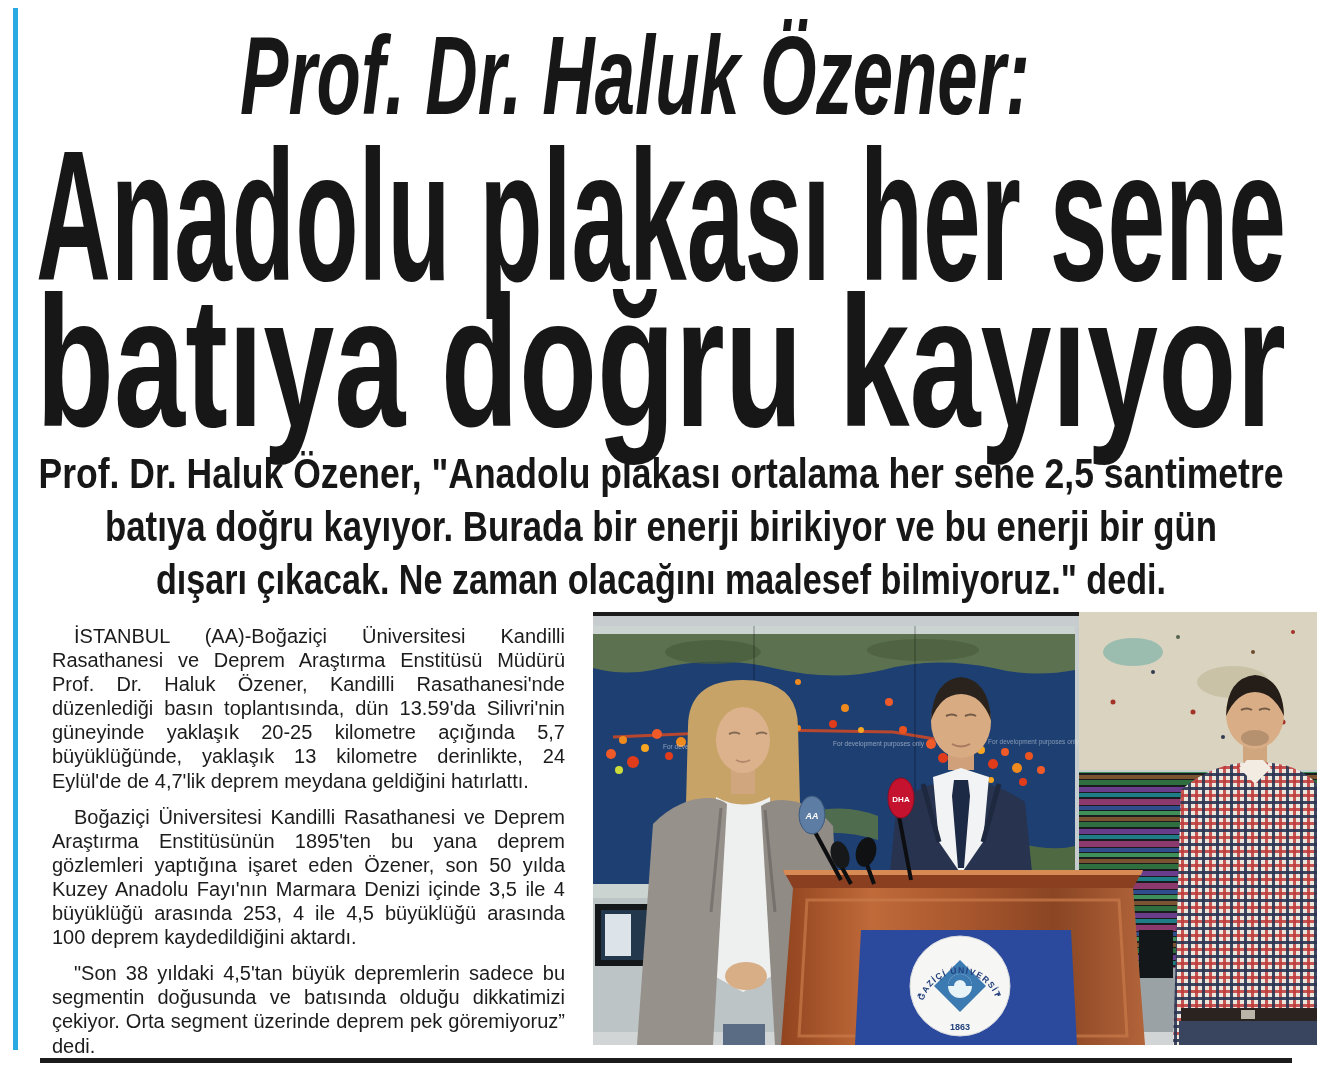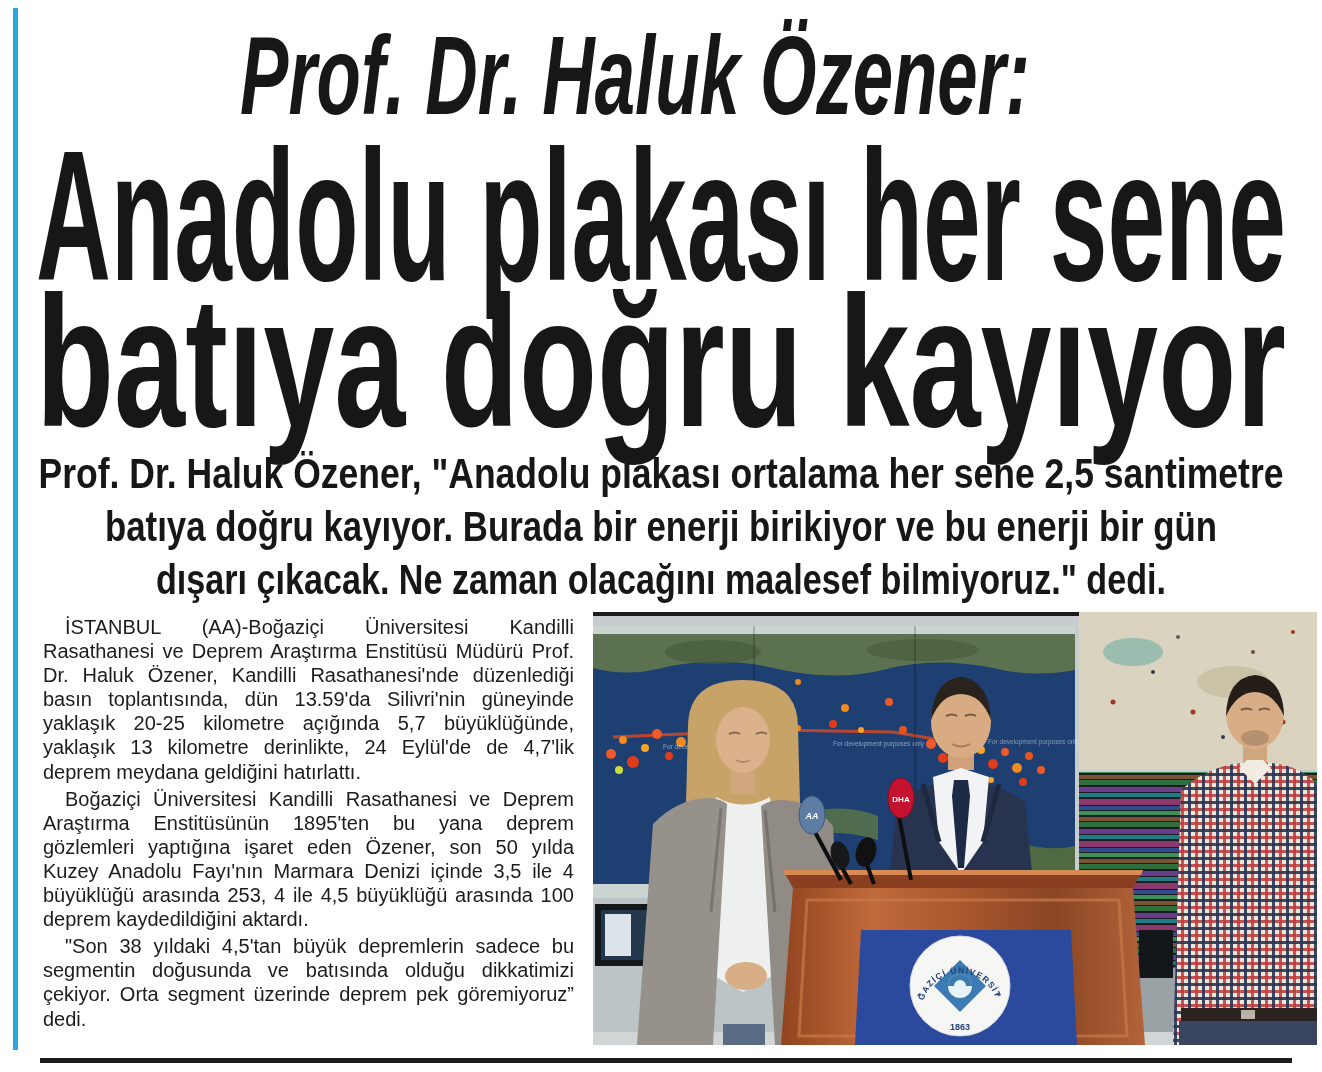--- a/index.html
+++ b/index.html
@@ -6,21 +6,21 @@
   body{width:1322px;height:1072px;position:relative;overflow:hidden;
        font-family:"Liberation Sans",sans-serif;color:#1a1a1a;}
   .accent-line{position:absolute;left:13px;top:8px;width:5px;height:1042px;}
   .head-svg{position:absolute;left:0;top:0;}
   .head-svg text{fill:#171717;font-family:"Liberation Sans",sans-serif;}
   .kicker-text{font-weight:bold;font-style:italic;}
   .headline-text{font-weight:bold;}
   .subhead-text{font-weight:bold;}
   .body-col{position:absolute;left:40px;top:612px;width:537px;
             font-size:20px;line-height:24.1px;text-align:justify;color:#1c1c1c;}
-  .body-col p{margin:3px;text-indent:22px;}
+  .body-col p{margin:12px;text-indent:22px;}
   .photo{position:absolute;left:593px;top:612px;width:724px;height:433px;
          overflow:hidden;background:#c7ccce;}
   .bottom-rule{position:absolute;left:40px;top:1058px;width:1252px;height:5px;background:#1c1c1c;}
   svg{display:block;}
 </style>
 </head>
 <body>
 
 <div class="accent-line" style="background:#29a9e1;"></div>
 

